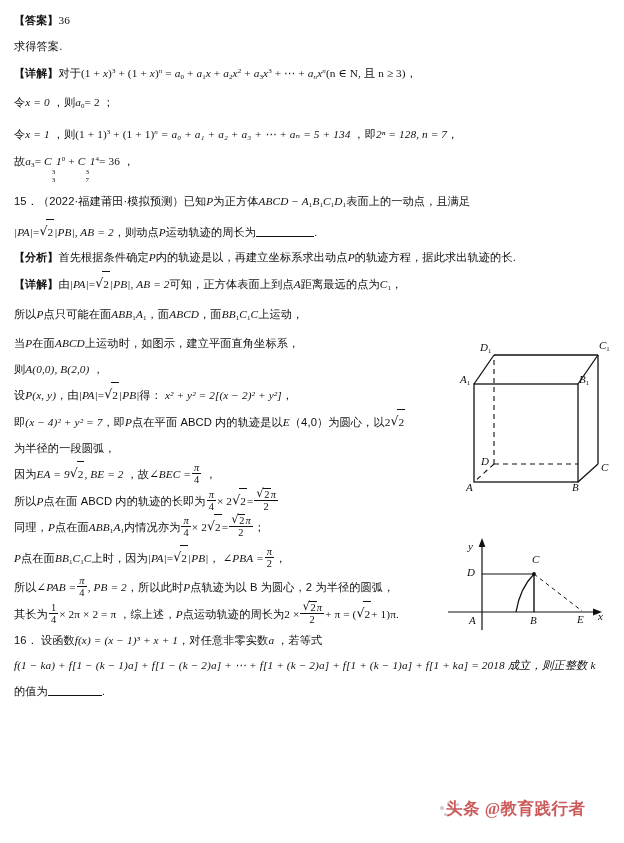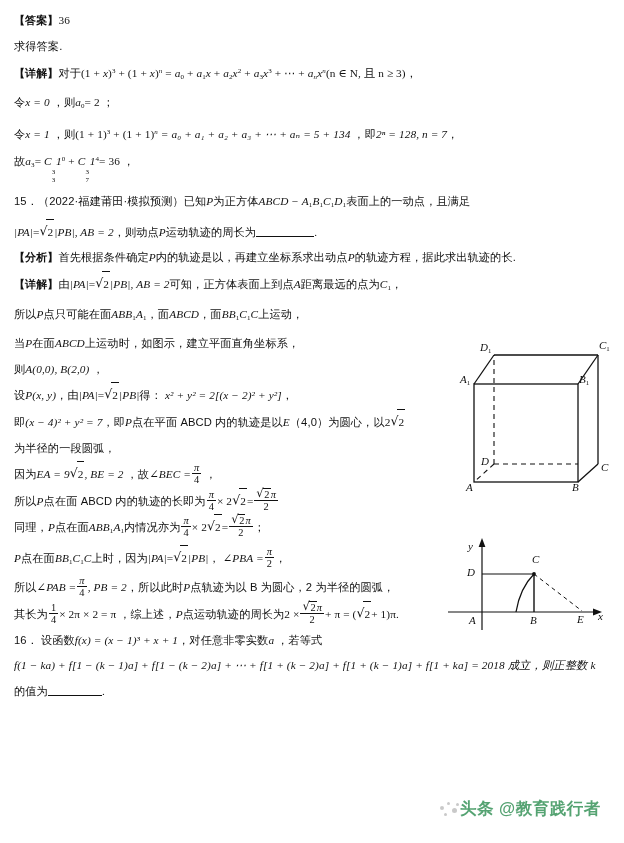--- a/index.html
+++ b/index.html
@@ -117,26 +117,26 @@
   .watermark {
     position: absolute;
     left: 438px;
     top: 796px;
     width: 178px;
     height: 34px;
     opacity: 0.72;
   }
   .wm-text {
     position: absolute;
-    left: 22px;
+    left: 8px;
     top: 2px;
-    font-family: Liberation Sans, sans-serif;
+    font-family: Liberation Serif, serif;
     font-size: 16.5px;
     font-weight: bold;
-    color: #15803d;
+    color: #b91c1c;
     letter-spacing: 0.5px;
     white-space: nowrap;
   }
   .wm-dots {
     position: absolute;
     left: 0px;
     top: 4px;
     width: 26px;
     height: 20px;
     color: #9a9a9a;

